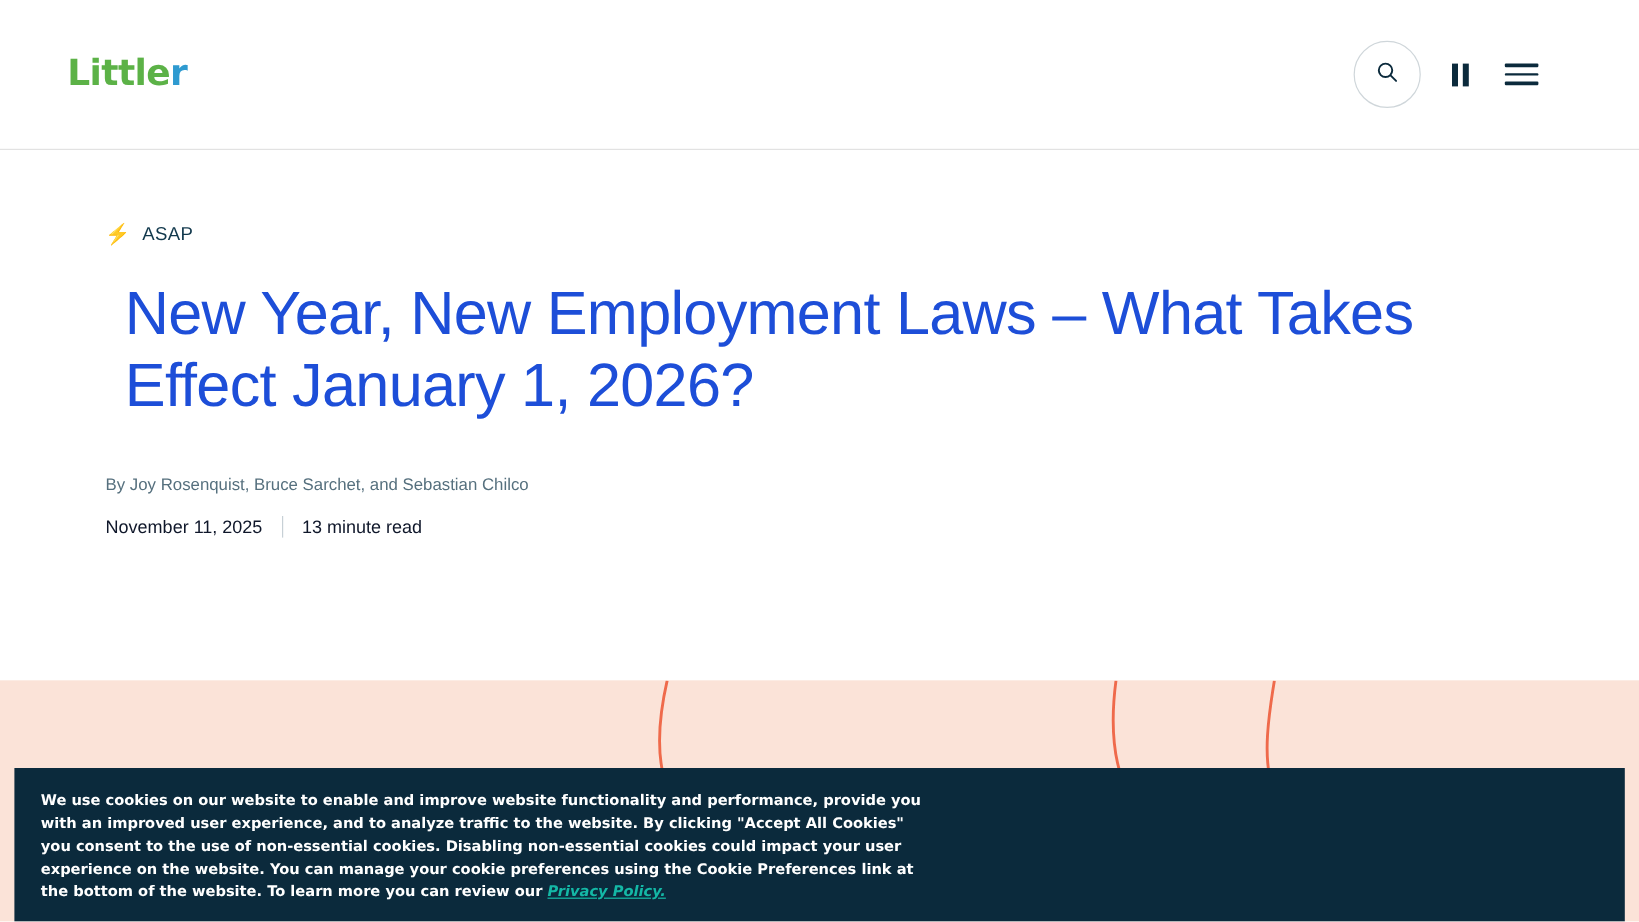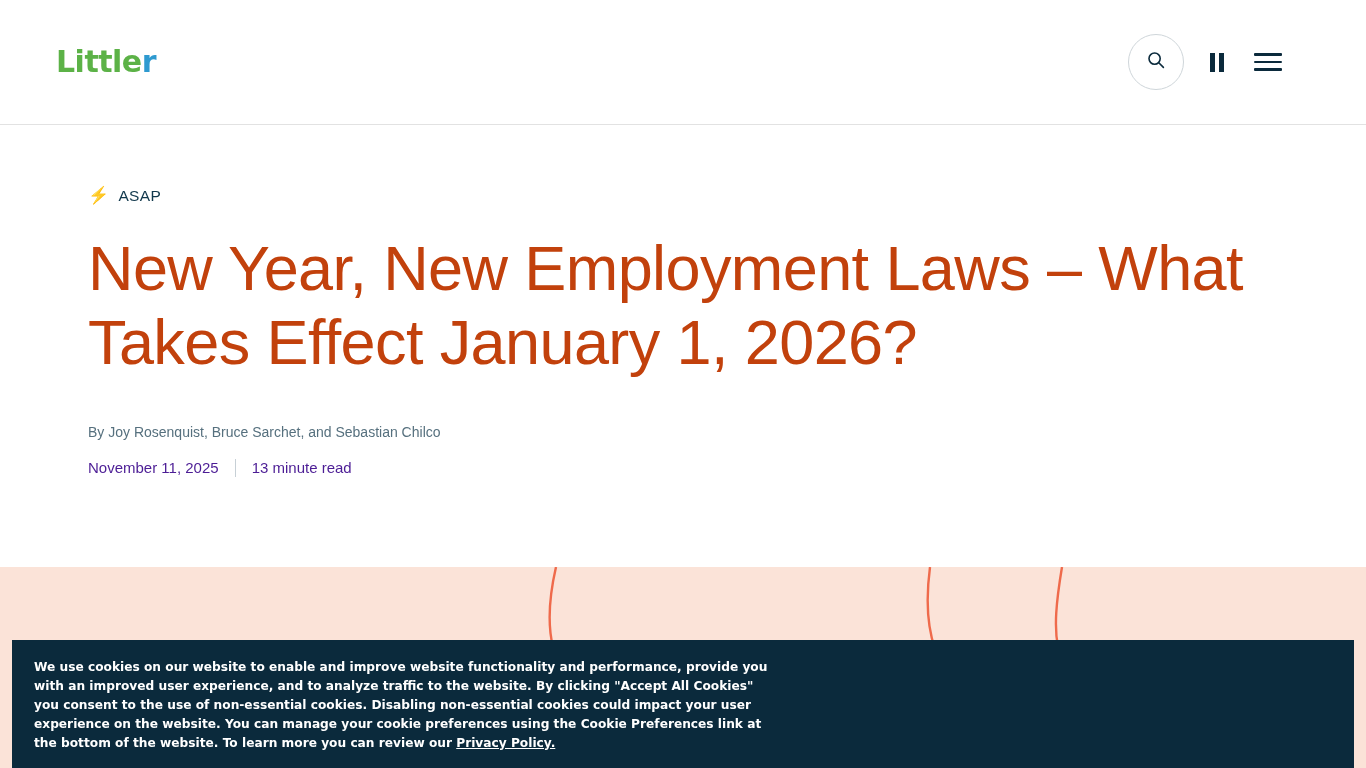--- a/index.html
+++ b/index.html
@@ -107,40 +107,40 @@
     margin: 0 0 26px 0;
   }
   .bolt-icon {
     font-size: 17px;
     line-height: 1;
     color: #11384c;
     transform: translateY(-1px);
   }
   .headline {
     font-family: "Liberation Sans", sans-serif;
-    font-size: 63px;
+    font-size: 51px;
     line-height: 1.18;
     font-weight: 400;
     letter-spacing: -0.6px;
-    color: #c2410c;
-    margin: 0;
+    color: #1d4ed8;
+    margin: 16px;
     max-width: 1240px;
   }
   .byline {
     margin: 44px 0 0 0;
     font-size: 14px;
     color: #56707e;
   }
   .meta-row {
     margin-top: 19px;
     display: flex;
     align-items: center;
     gap: 16px;
     font-size: 15px;
-    color: #4c1d95;
+    color: #0f172a;
   }
   .meta-divider {
     width: 1px;
     height: 18px;
     background: #c7d0d6;
     display: inline-block;
   }
 
   
   .deco-band {
@@ -173,22 +173,23 @@
   .cookie-text {
     font-family: "DejaVu Sans", sans-serif;
     font-size: 12.2px;
     font-weight: bold;
     line-height: 1.55;
     color: #ffffff;
     max-width: 735px;
     flex: 0 0 auto;
   }
   .cookie-text .privacy-link {
-    color: #ffffff;
+    color: #14b8a6;
     text-decoration: underline;
+    font-style: italic;
   }
   .cookie-actions {
     display: flex;
     align-items: center;
     gap: 16px;
     margin-left: auto;
     padding-top: 24px;
   }
   .link-btn {
     font-family: "DejaVu Sans", sans-serif;

